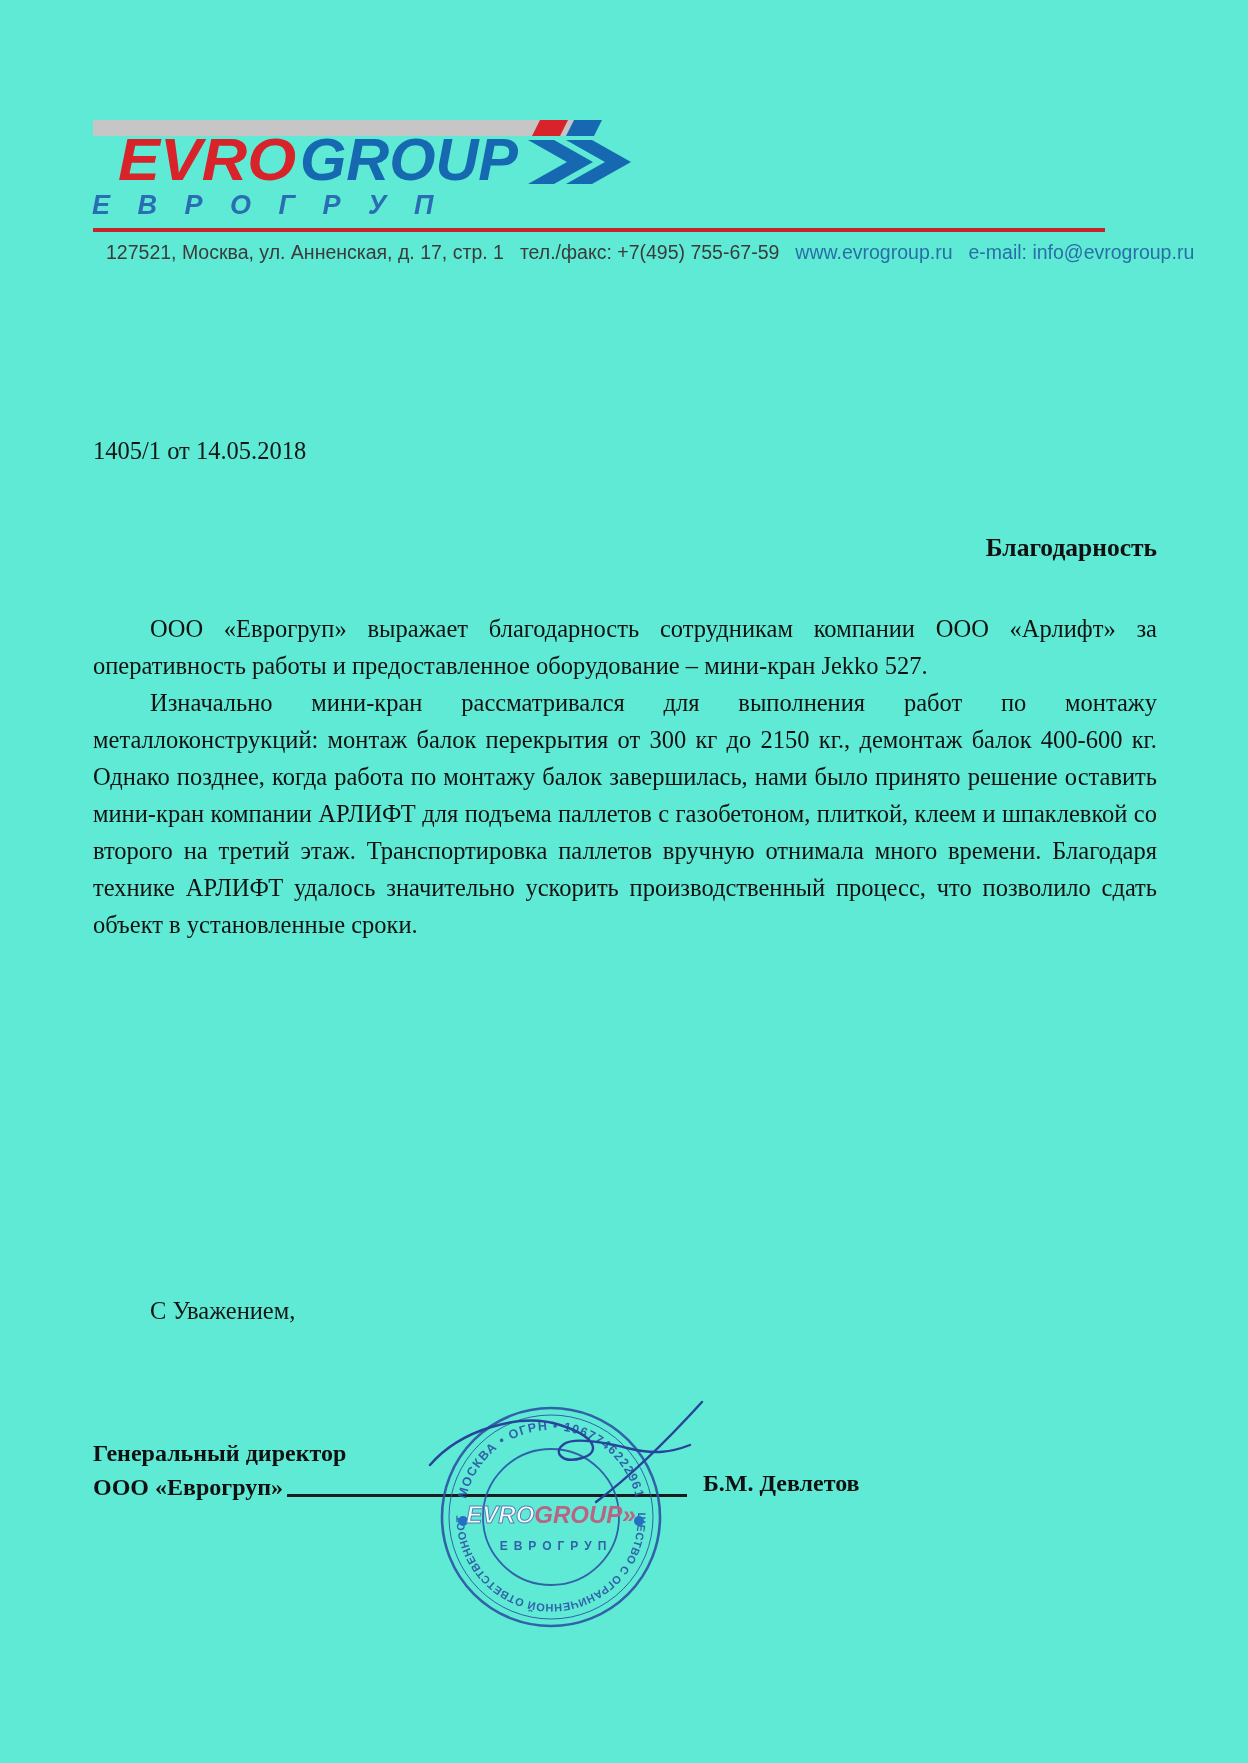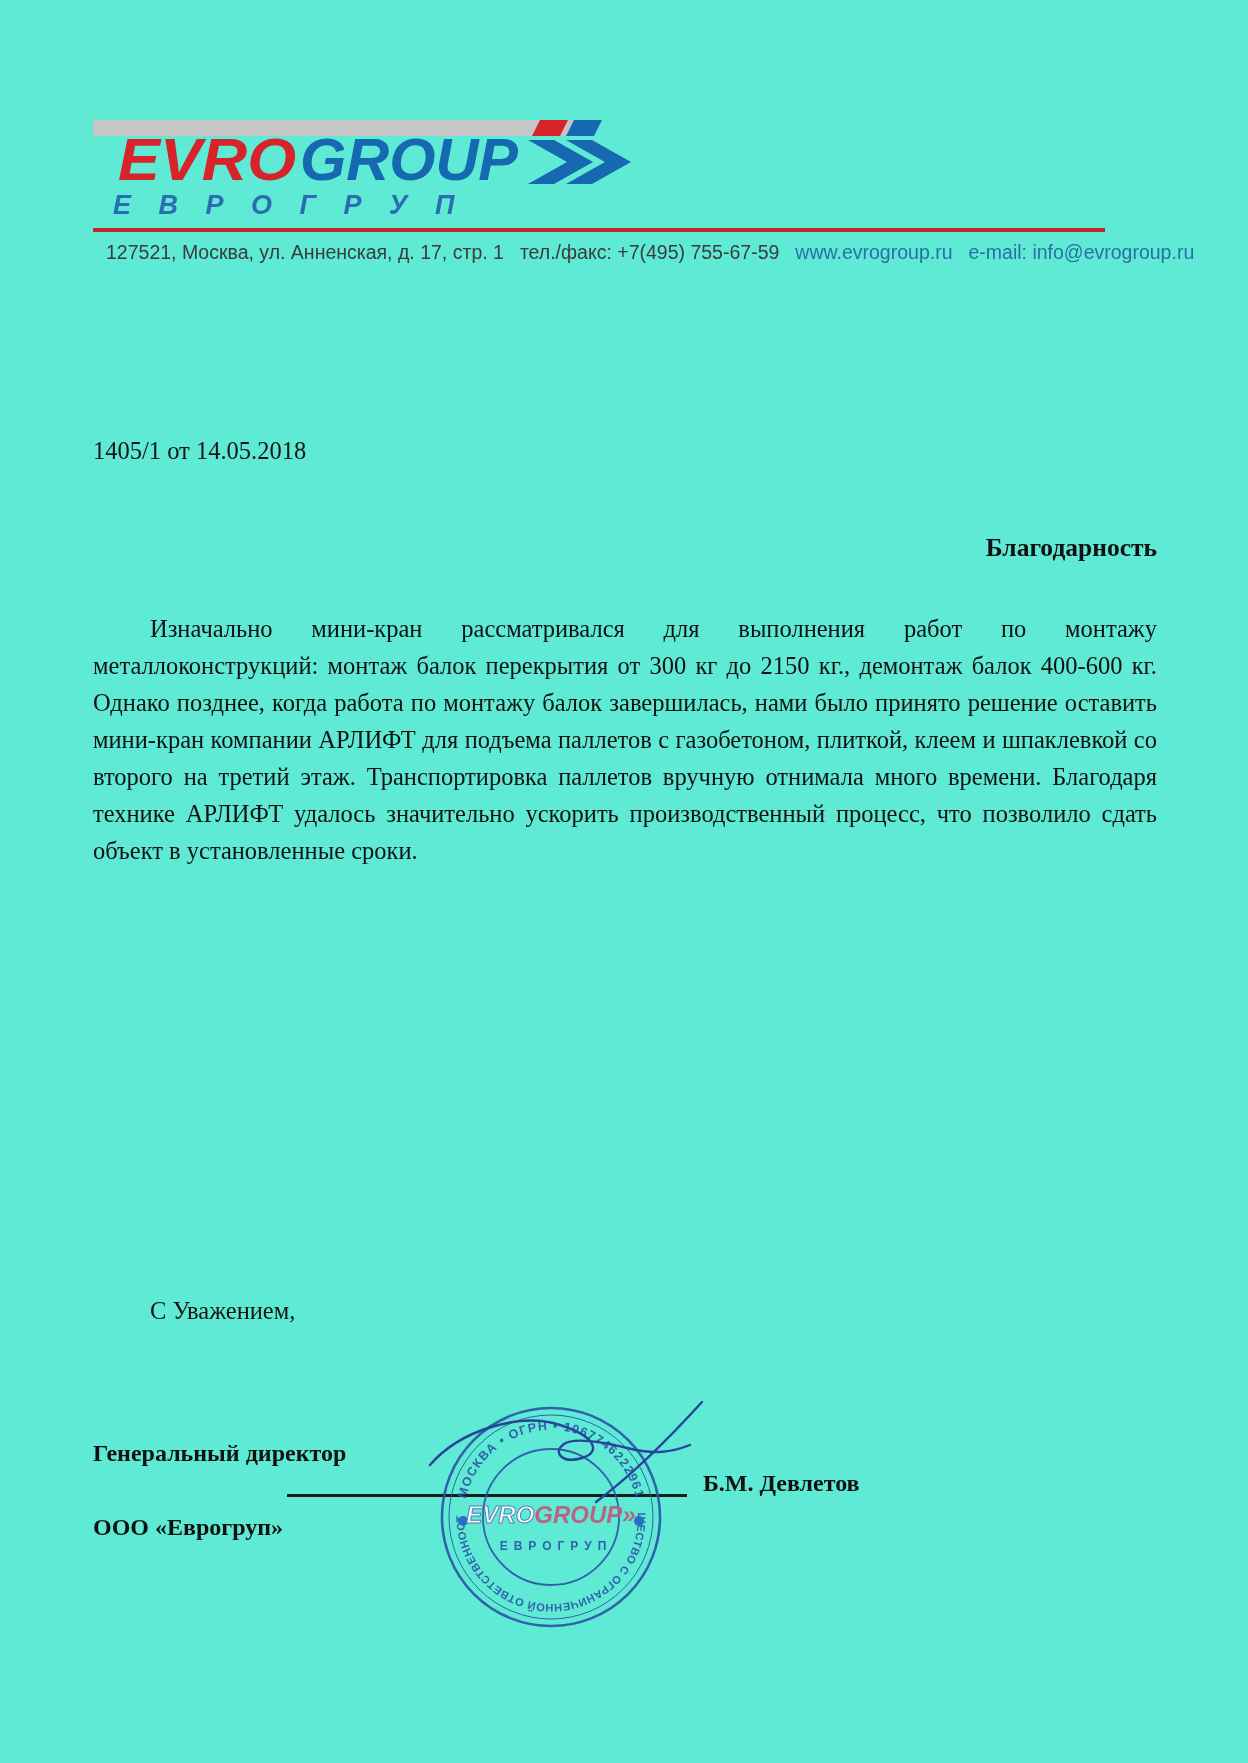--- a/index.html
+++ b/index.html
@@ -4,21 +4,21 @@
 <style>
   * { margin:0; padding:0; box-sizing:border-box; }
   html,body { background:#ffffff; }
   .page {
     position:relative; width:1248px; height:1763px; background:#5eead4;
     font-family:"Liberation Serif", serif; color:#141414; overflow:hidden;
   }
   
   .logo-svg { position:absolute; left:88px; top:110px; }
   .logo-cyr {
-    position:absolute; left:113px; top:190px;
+    position:absolute; left:92px; top:190px;
     font-family:"Liberation Sans", sans-serif; font-style:italic; font-weight:600;
     font-size:27px; letter-spacing:10px; color:#2a6db2; white-space:nowrap;
   }
   .red-rule { position:absolute; left:93px; top:228px; width:1012px; height:4px; background:#c7252c; }
   .contact-line {
     position:absolute; left:106px; top:241px; width:1060px;
     font-family:"Liberation Sans", sans-serif; font-size:19.5px; color:#3b3b3b;
     white-space:nowrap;
   }
   .contact-line .gap { display:inline-block; width:16px; }
@@ -30,21 +30,21 @@
     font-size:25.5px; font-weight:bold; color:#111;
   }
   .letter-body {
     position:absolute; left:93px; top:610px; width:1064px;
     font-size:24.5px; line-height:37px; text-align:justify; color:#121212;
   }
   .letter-body p { text-indent:57px; }
   .closing { position:absolute; left:150px; top:1297px; font-size:24.5px; color:#161616; }
   
   .director-title { position:absolute; left:93px; top:1414px; font-size:24px; font-weight:bold; color:#111;margin-top:26px; }
-  .company-name  { position:absolute; left:93px; top:1474px; font-size:24px; font-weight:bold; color:#111;margin-top:40px; }
+  .company-name  { position:absolute; left:93px; top:1474px; font-size:24px; font-weight:bold; color:#111; }
   .sig-rule { position:absolute; left:287px; top:1494px; width:400px; height:2.5px; background:#1c1c1c; }
   .signer-name { position:absolute; left:703px; top:1470px; font-size:24px; font-weight:bold; color:#111; }
   .stamp-svg { position:absolute; left:439px; top:1405px; opacity:0.9; }
   .handsig-svg { position:absolute; left:400px; top:1390px; }
 </style>
 </head>
 <body>
 
 <div class="page">
 
@@ -68,20 +68,21 @@
 
     <div class="contact-line"><span>127521, Москва, ул. Анненская, д. 17, стр. 1</span><span class="gap"></span><span>тел./факс: +7(495) 755-67-59</span><span class="gap"></span><span class="link">www.evrogroup.ru</span><span class="gap"></span><span class="link">e-mail: info@evrogroup.ru</span></div>
   </header>
 
   <main>
     <div class="doc-number">1405/1 от 14.05.2018</div>
 
     <h1 class="doc-title">Благодарность</h1>
 
     <div class="letter-body">
+      <p>ООО «Еврогруп» выражает благодарность сотрудникам компании ООО «Арлифт» за оперативность работы и предоставленное оборудование – мини-кран Jekko 527.</p>
       <p>Изначально мини-кран рассматривался для выполнения работ по монтажу металлоконструкций: монтаж балок перекрытия от 300 кг до 2150 кг., демонтаж балок 400-600 кг. Однако позднее, когда работа по монтажу балок завершилась, нами было принято решение оставить мини-кран компании АРЛИФТ для подъема паллетов с газобетоном, плиткой, клеем и шпаклевкой со второго на третий этаж. Транспортировка паллетов вручную отнимала много времени. Благодаря технике АРЛИФТ удалось значительно ускорить производственный процесс, что позволило сдать объект в установленные сроки.</p>
     </div>
 
     <div class="closing">С Уважением,</div>
   </main>
 
   <footer>
     <div class="director-title">Генеральный директор</div>
     <div class="company-name">ООО «Еврогруп»</div>
     <div class="sig-rule"></div>

